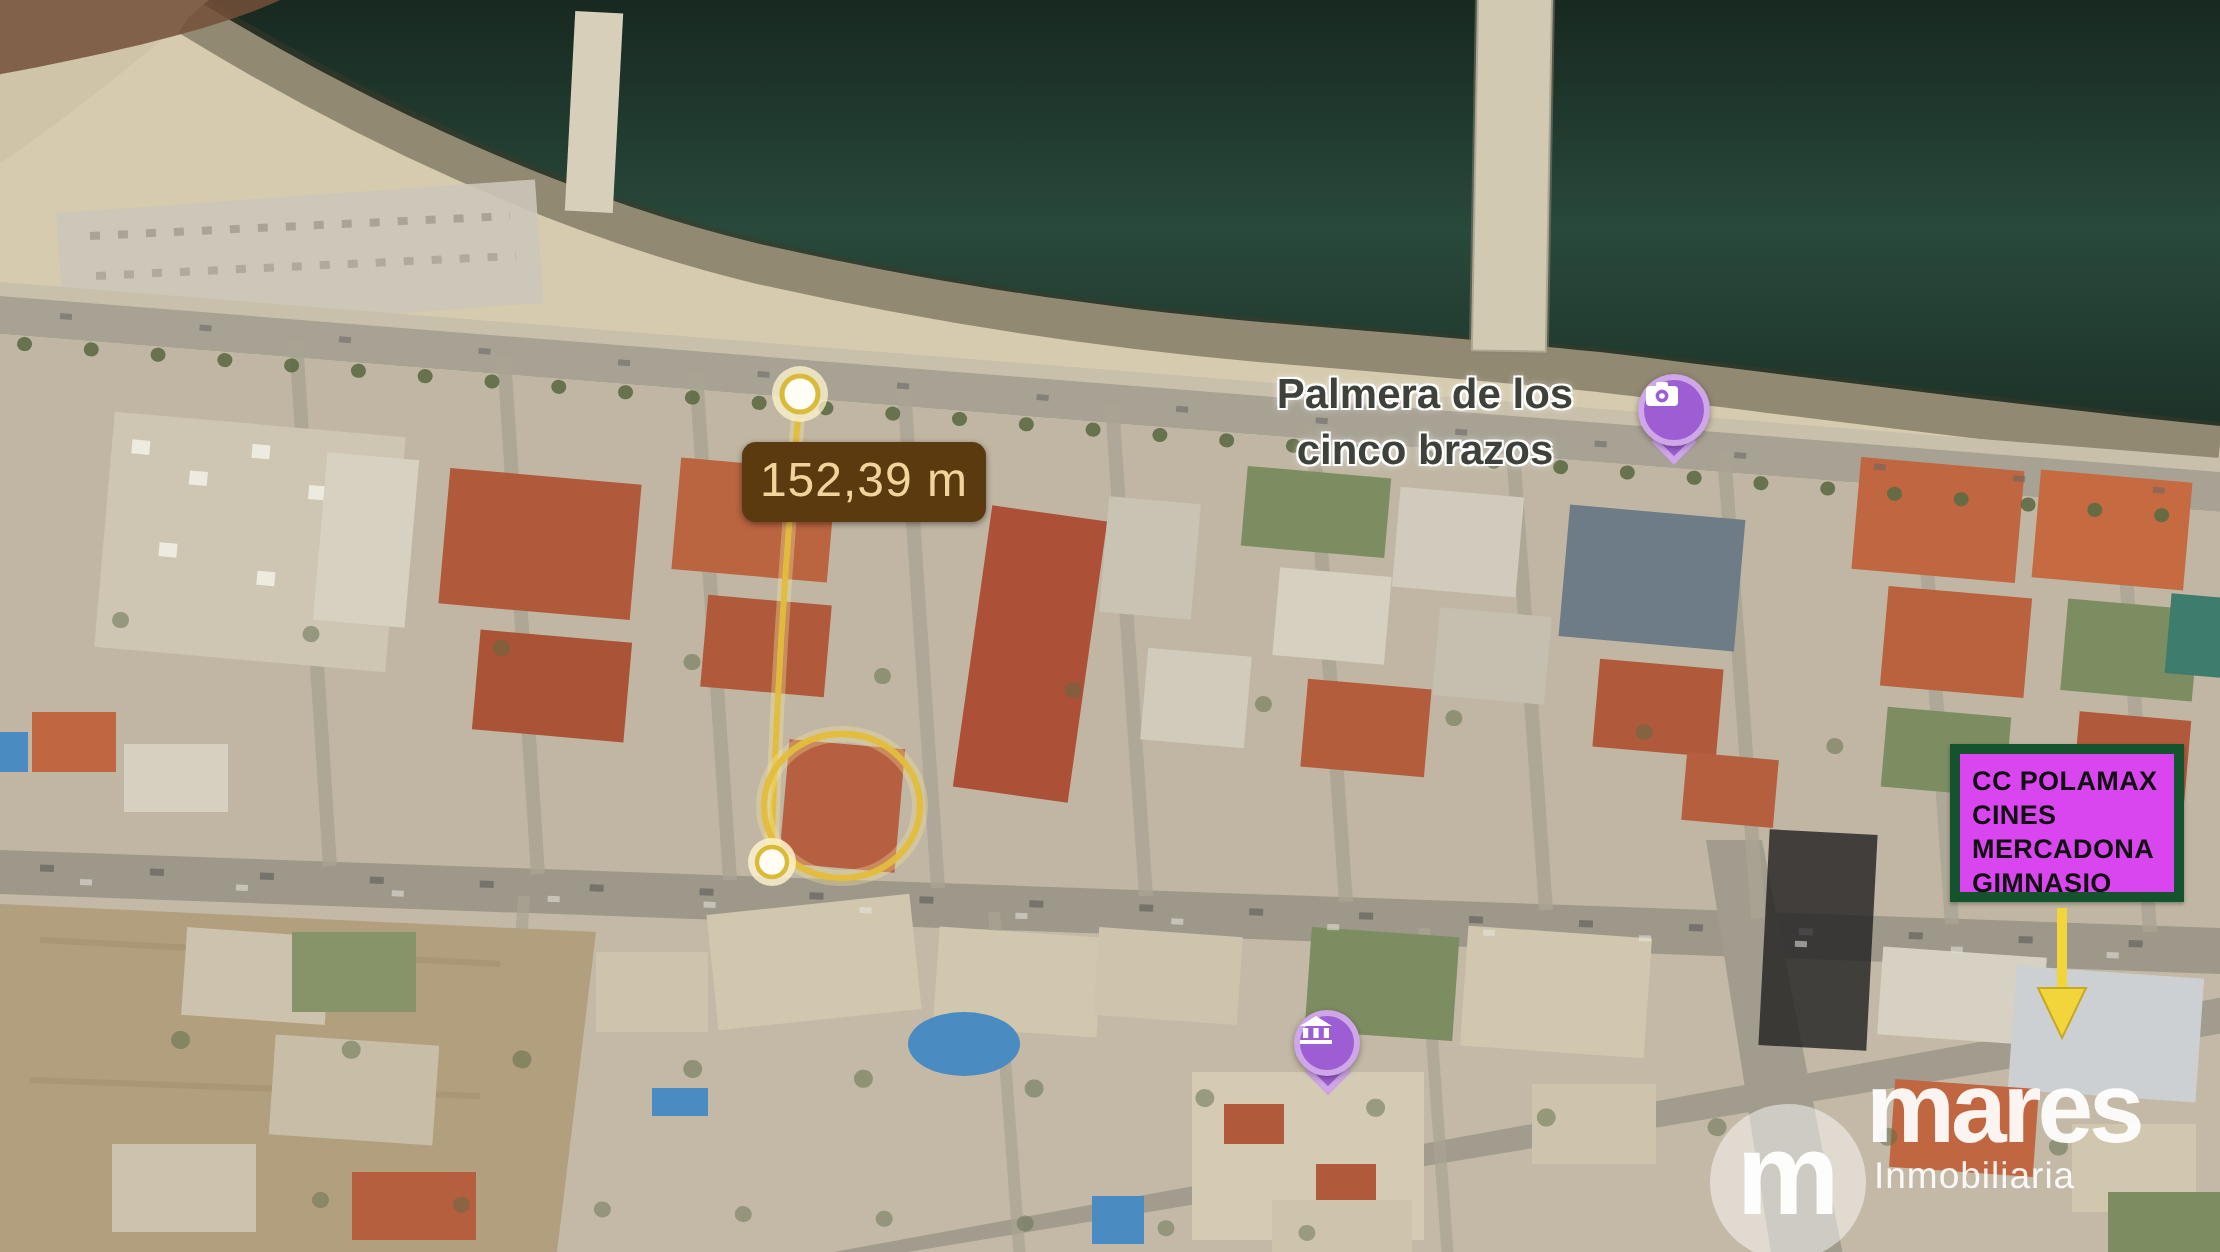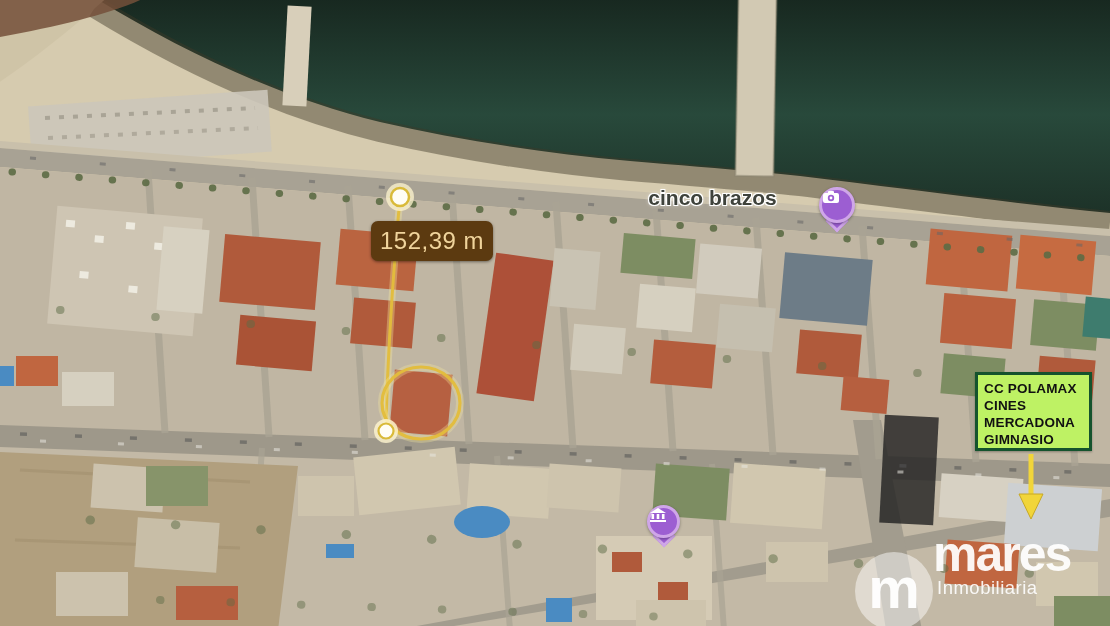--- a/index.html
+++ b/index.html
@@ -41,21 +41,21 @@
     box-shadow:0 1px 3px rgba(0,0,0,.35);
   }
   .pin-camera{left:819px;top:187px;}
   .pin-camera .bubble{width:30px;height:30px;}
   .pin-villa{left:647px;top:505px;}
   .pin-villa .bubble{width:27px;height:27px;}
 
   
   .info-box{
     position:absolute;left:975px;top:372px;width:117px;height:79px;
-    background:#bef264;border:3px solid #14532d;box-sizing:border-box;
+    background:#d946ef;border:5px solid #14532d;box-sizing:border-box;
     padding:5px 6px;box-shadow:0 1px 2px rgba(0,0,0,.3);
   }
   .info-box div{
     color:#111;font-size:13.5px;font-weight:bold;line-height:17px;letter-spacing:.2px;white-space:nowrap;
   }
 
   
   .wm-circle{
     position:absolute;left:855px;top:552px;width:78px;height:78px;border-radius:50%;
     background:rgba(255,255,255,.48);display:flex;align-items:center;justify-content:center;
@@ -246,20 +246,21 @@
       <line x1="1031" y1="454" x2="1031" y2="496" stroke="#f1d53a" stroke-width="5"></line>
       <polygon points="1019,494 1043,494 1031,519" fill="#f1d53a" stroke="#c7a825" stroke-width="1"></polygon>
     </g>
   </svg>
 
   <div class="measure-label">
     <span>152,39 m</span>
   </div>
 
   <div class="map-label label-palmera">
+    <div>Palmera de los</div>
     <div>cinco brazos</div>
   </div>
 
   <div class="pin pin-camera">
     <div class="tail"></div>
     <div class="bubble">
       <svg width="18" height="14" viewBox="0 0 18 14">
         <rect x="1" y="3" width="16" height="10" rx="2" fill="#fff"></rect>
         <rect x="6" y="1" width="6" height="3" rx="1" fill="#fff"></rect>
         <circle cx="9" cy="8" r="3.2" fill="#9c5ed2"></circle>

